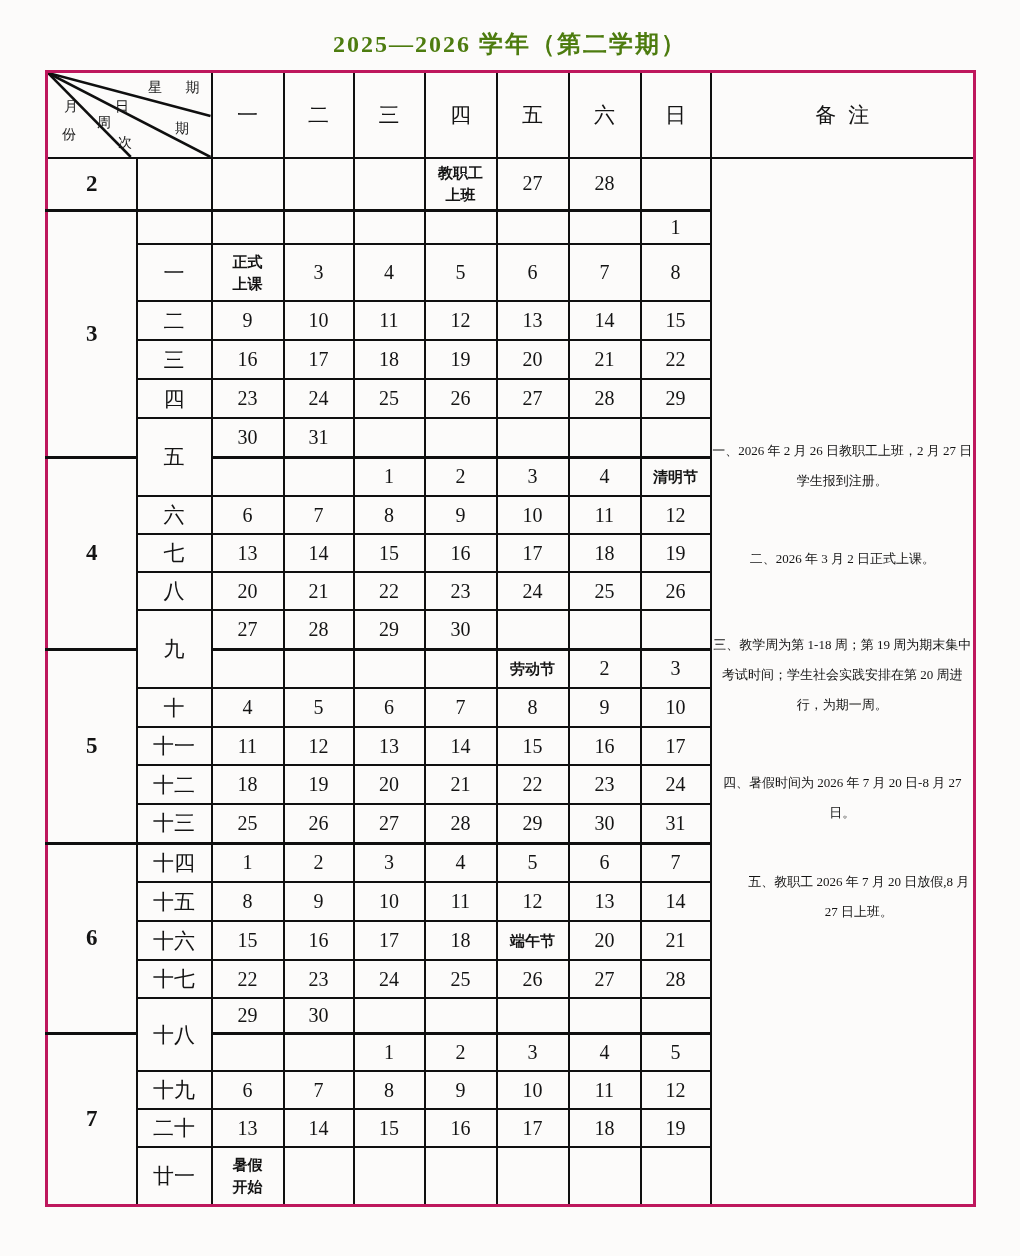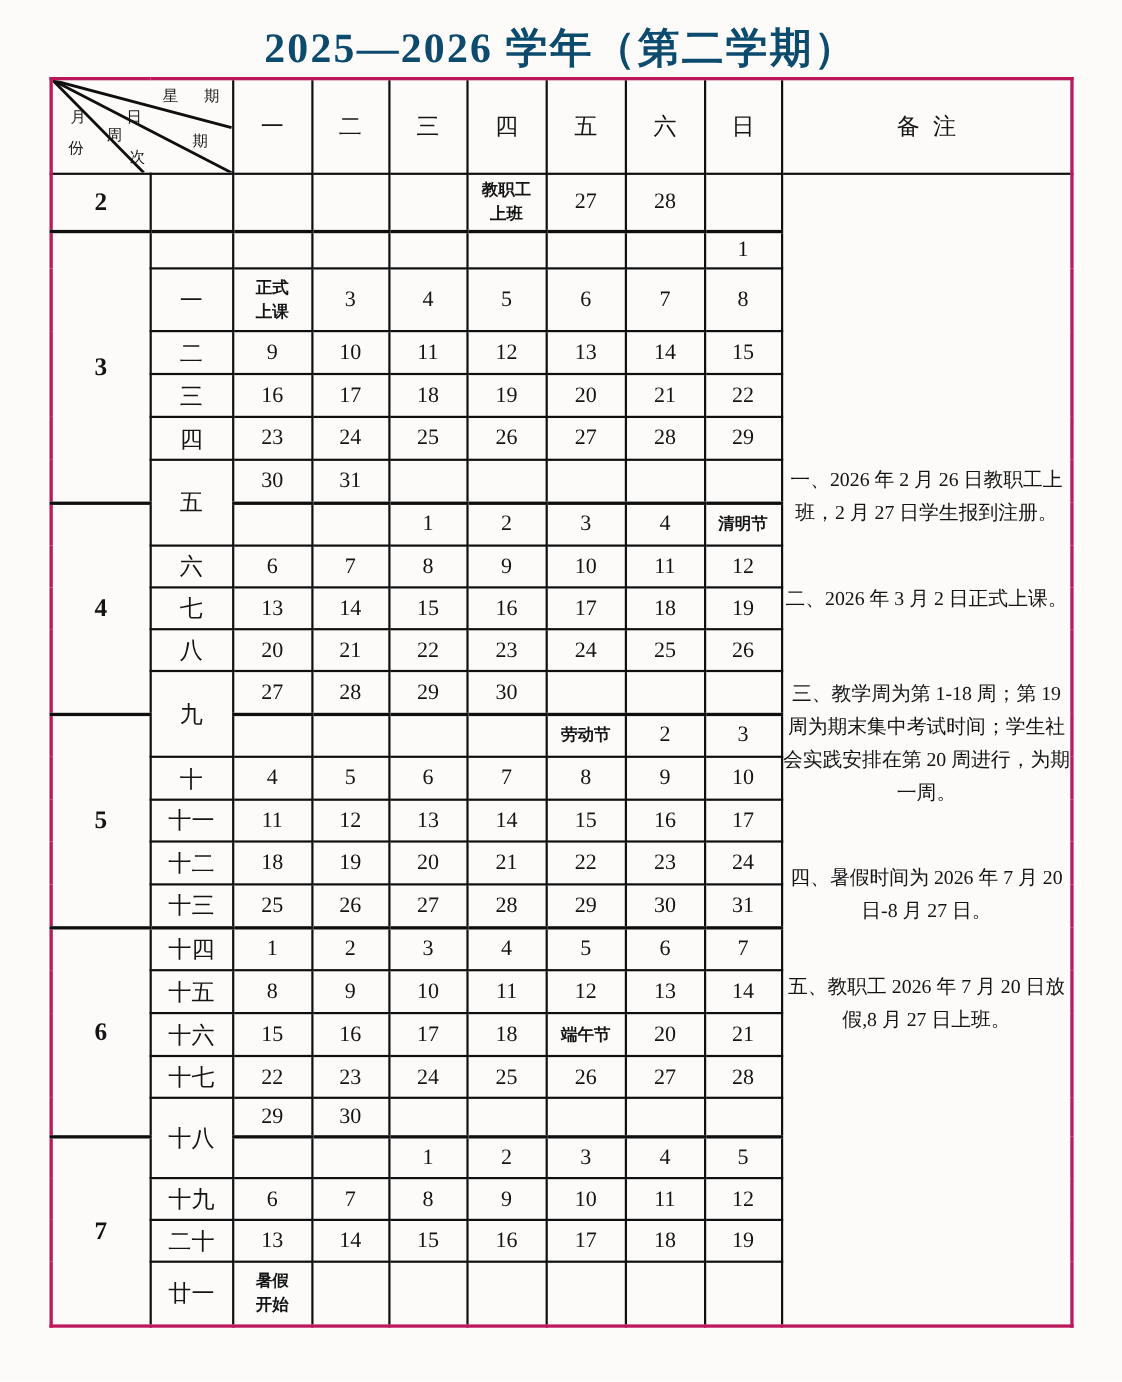--- a/index.html
+++ b/index.html
@@ -11,25 +11,25 @@
     height: 1256px;
     background: #fcfbfa;
     font-family: "Liberation Serif", "DejaVu Serif", serif;
     color: #141414;
     overflow: hidden;
   }
   .title {
     padding-top: 21px;
     height: 70px;
     text-align: center;
-    font-size: 38px;
+    font-size: 24px;
     line-height: 46px;
     font-weight: 700;
     letter-spacing: 2px;
-    color: #0c4a6e;
+    color: #4d7c0f;
   }
   table.cal {
     border-collapse: collapse;
     table-layout: fixed;
     margin-left: 45px;
     border: 3px solid #be185d;
   }
   table.cal th, table.cal td {
     border: 2px solid #0f0f0f;
     padding: 0;
@@ -71,28 +71,28 @@
     font-family: "Liberation Sans", "DejaVu Sans", sans-serif;
     font-weight: 700;
     font-size: 15px;
     line-height: 1.45;
     white-space: pre-line;
   }
   td.remarks-cell {
     vertical-align: top;
     text-align: justify;
     padding: 193px 13px 0 17px;
-    font-size: 18px;
+    font-size: 13px;
     line-height: 30px;
   }
   .remark-p { margin: 0 0 48px 0; }
   .remark-p:nth-of-type(2) { margin-bottom: 56px; }
   .remark-p:nth-of-type(3) { }
   .remark-p:nth-of-type(4) { margin-bottom: 39px; }
-  .remark-p:last-of-type   { margin-bottom: 0; }
+  .remark-p:last-of-type   { margin-bottom: 0; padding-left: 33px; }
 </style>
 </head>
 <body>
 
 <div class="page">
   <div class="title">2025—2026 学年（第二学期）</div>
 
   <table class="cal">
     <colgroup>
       <col style="width:90px">

